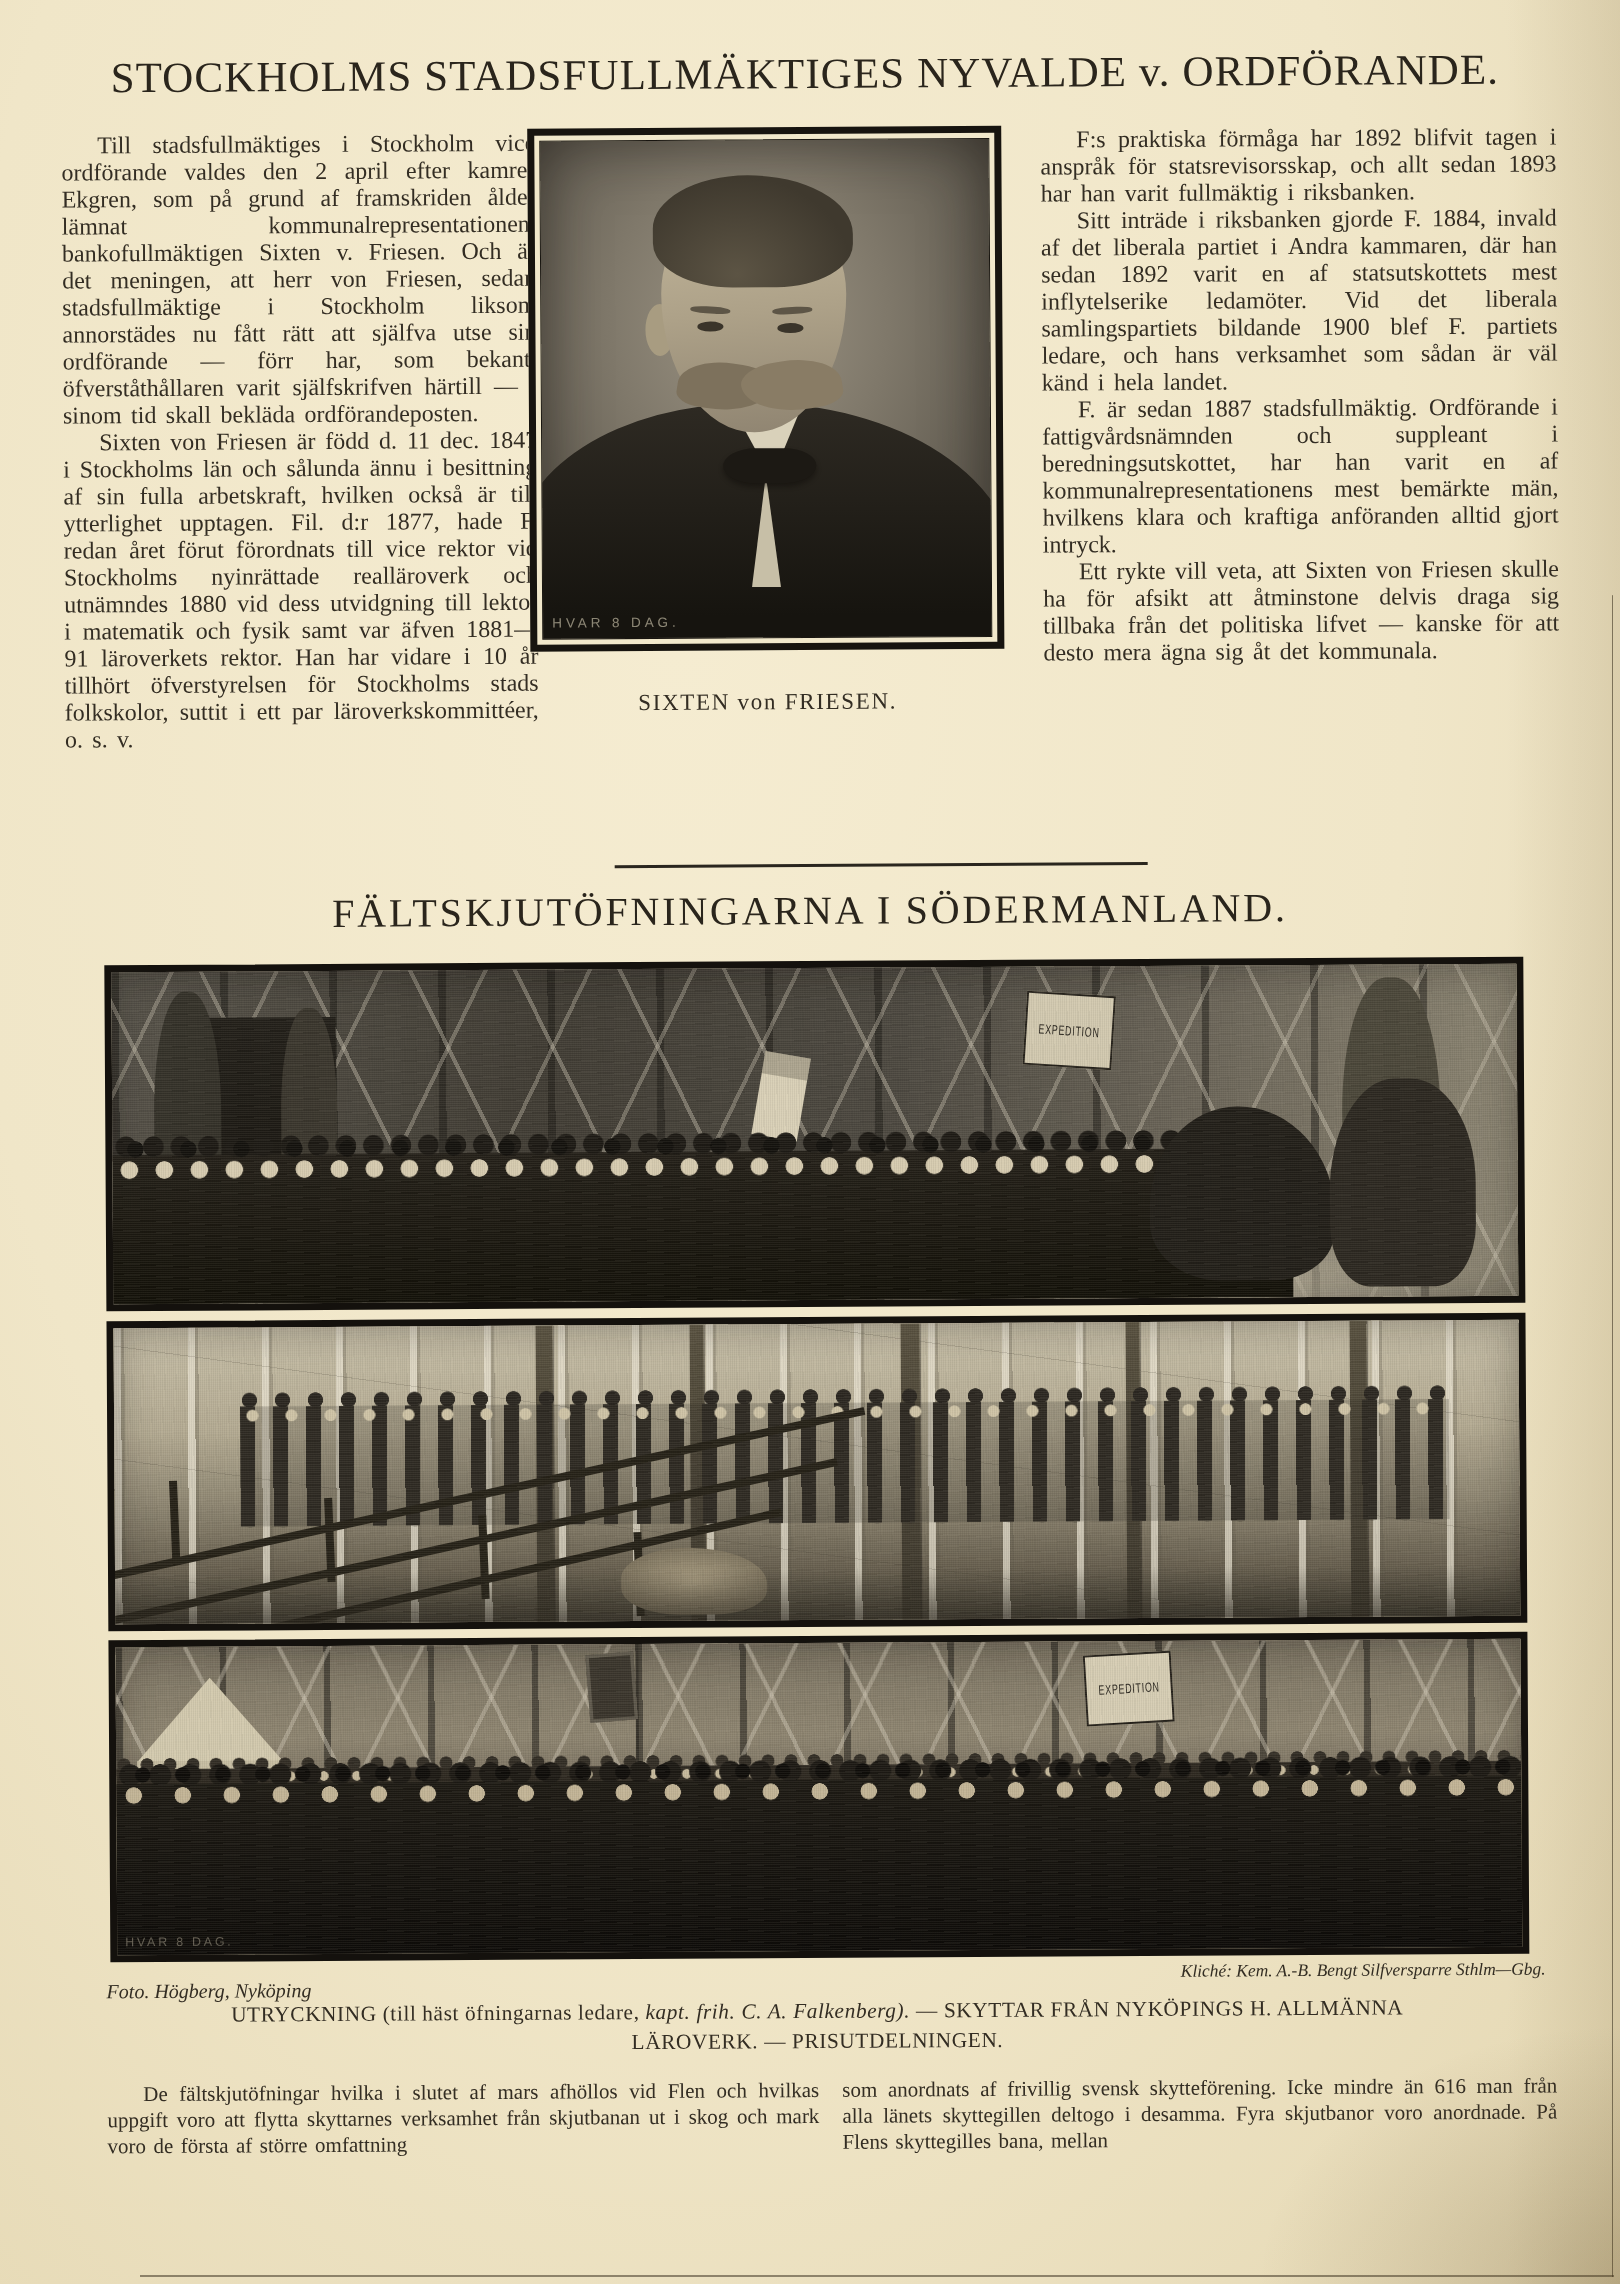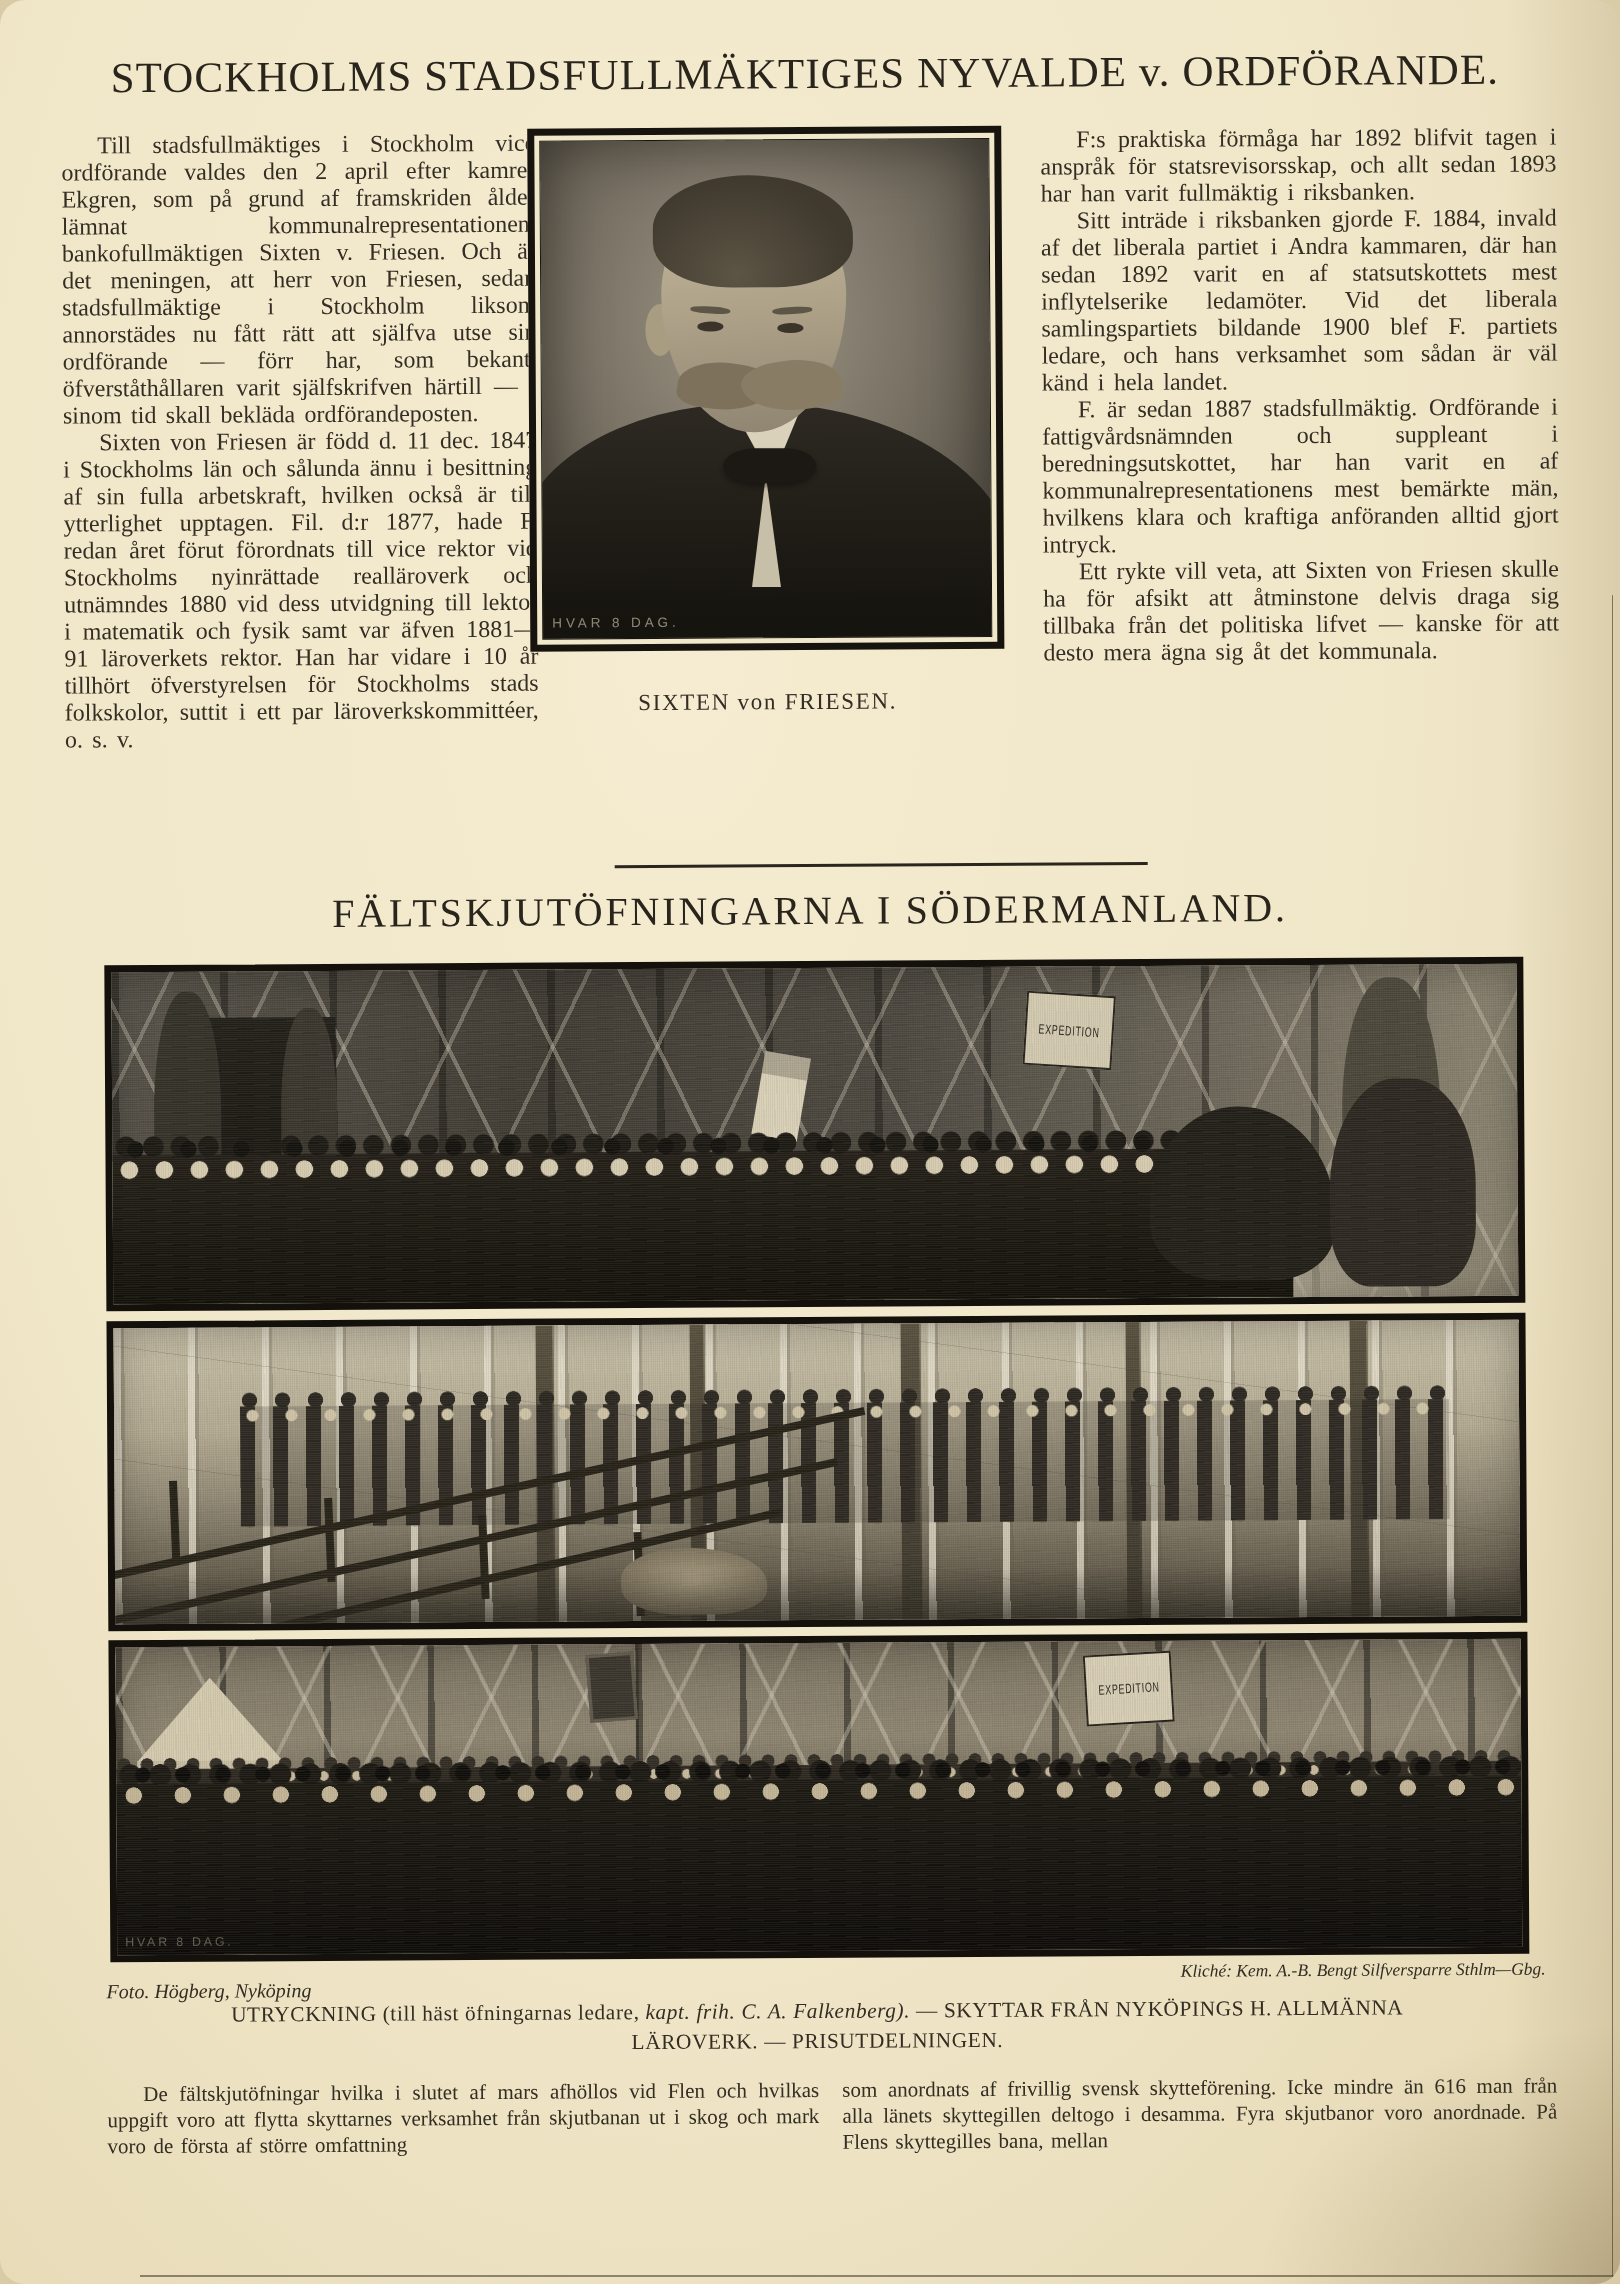--- a/index.html
+++ b/index.html
@@ -6,21 +6,20 @@
     --paper:#f0e6c8; --ink:#2e2920; --frame:#17140f;
   }
   html,body{margin:0;padding:0;background:#d8cba6;}
   .page{
     position:relative; width:1620px; height:2284px; overflow:hidden;
     background:
       linear-gradient(90deg, rgba(0,0,0,0) 93%, rgba(110,88,45,0.14) 100%),
       radial-gradient(ellipse at 42% 28%, #f5ecd1 0%, var(--paper) 55%, #e4d7b2 100%);
     font-family:"Liberation Serif","DejaVu Serif",serif;
     color:var(--ink);
-    border-radius:25px;
   }
   .content{position:absolute; inset:0; transform:rotate(-0.35deg); transform-origin:50% 40%;}
 
   
   .h1{position:absolute; left:0; right:0; top:49px; text-align:center;
       font-size:43px; letter-spacing:1.1px; white-space:nowrap; color:#2a251c;}
   .h2{position:absolute; left:0; right:0; top:887px; text-align:center;
       font-size:40px; letter-spacing:2.8px; white-space:nowrap; color:#2a251c;}
 
   

